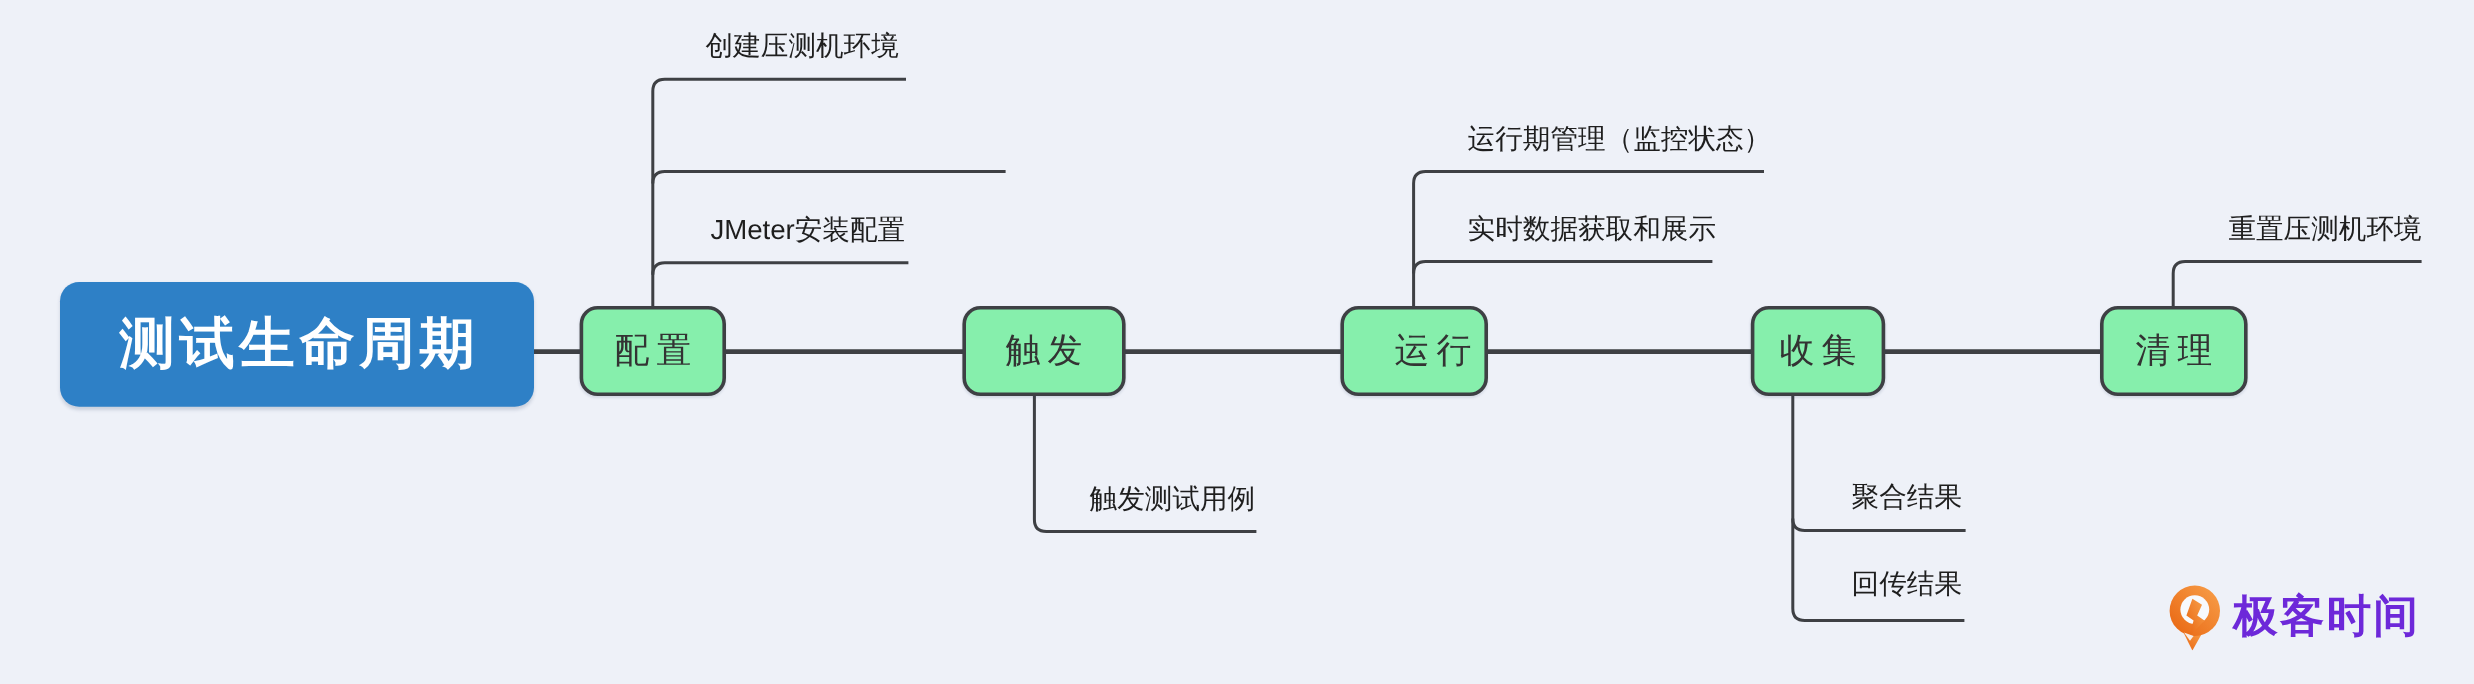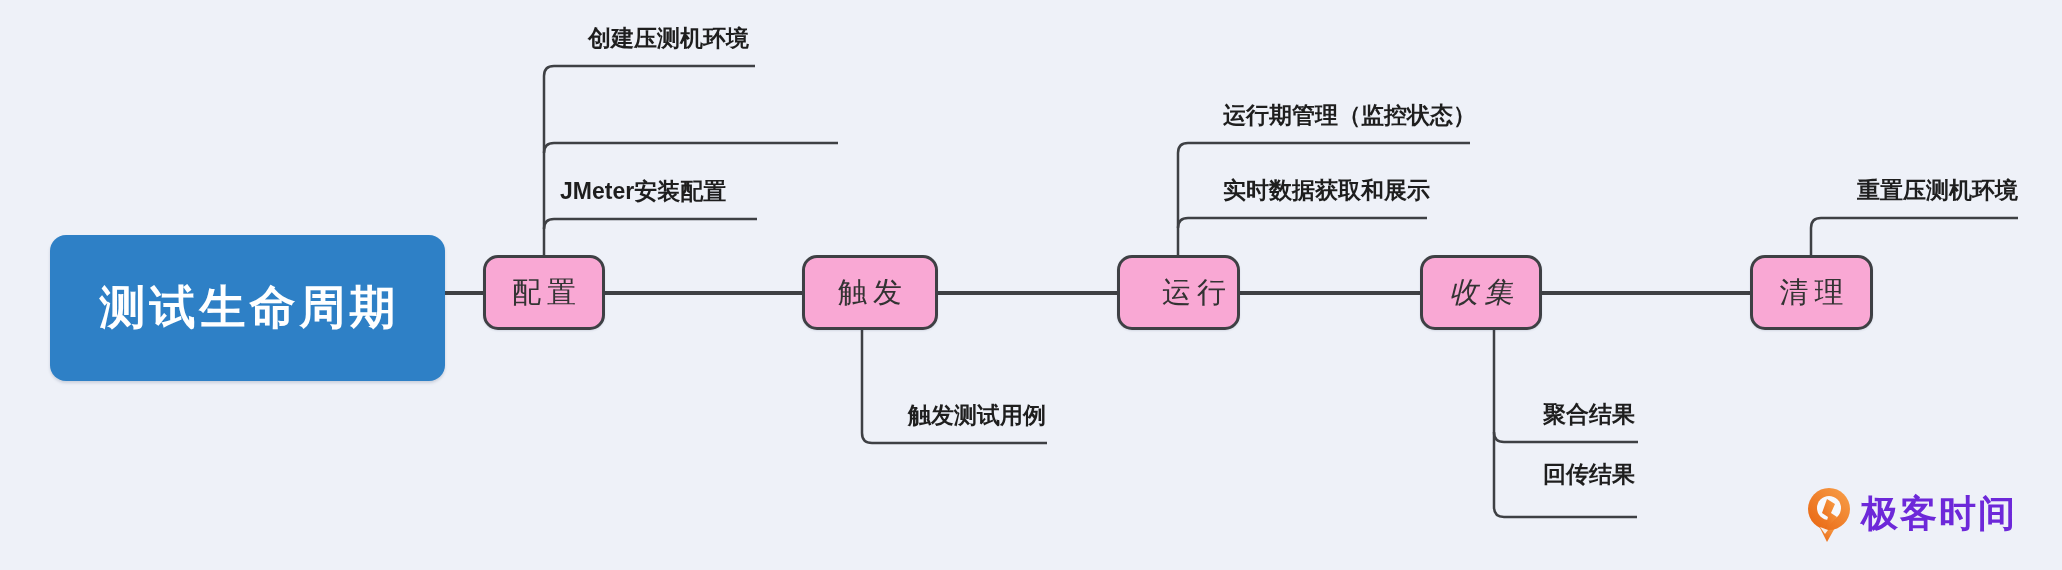--- a/index.html
+++ b/index.html
@@ -12,67 +12,66 @@
     height: 570px;
     background: #eef1f8;
     overflow: hidden;
   }
 
   .lines { position: absolute; left: 0; top: 0; width: 100%; height: 100%; }
 
   .root-node {
     position: absolute;
     left: 50px; top: 235px;
-    width: 395px; height: 146px;
+    width: 395px; height: 104px;
     background: #2e80c6;
     border-radius: 16px;
     color: #ffffff;
     font-size: 46px;
     font-weight: bold;
     letter-spacing: 4px;
     text-indent: 4px;
     display: flex; align-items: center; justify-content: center;
     box-shadow: 0 2px 3px rgba(40,60,100,0.18);
   }
 
   .stage {
     position: absolute;
     top: 255px; height: 75px;
-    background: #f9a8d4;
+    background: #86efac;
     border: 3px solid #3e4044;
     border-radius: 15px;
     color: #333333;
     font-size: 29px;
     letter-spacing: 6px;
     text-indent: 6px;
     display: flex; align-items: center; justify-content: center;
     box-shadow: 0 1px 2px rgba(40,60,100,0.12);
   }
   .stage-1 { left: 483px;  width: 122px; }
   .stage-2 { left: 802px;  width: 136px; }
   .stage-3 { left: 1117px; width: 123px; padding-left: 31px; }
-  .stage-4 { left: 1420px; width: 122px; font-style: italic; }
+  .stage-4 { left: 1459px; width: 112px; }
   .stage-5 { left: 1750px; width: 123px; }
 
   .leaf {
     position: absolute;
     font-size: 23px;
     line-height: 28px;
     color: #1e1e1e;
     white-space: nowrap;
-    font-weight: bold;
   }
   .leaf-cfg-1 { left: 588px;  top: 24px;  }
   .leaf-cfg-2 { left: 588px;  top: 101px; }
-  .leaf-cfg-3 { left: 560px;  top: 177px; }
+  .leaf-cfg-3 { left: 592px;  top: 177px; }
   .leaf-trg-1 { left: 908px;  top: 401px; }
   .leaf-run-1 { left: 1223px; top: 101px; }
   .leaf-run-2 { left: 1223px; top: 176px; }
   .leaf-col-1 { left: 1543px; top: 400px; }
-  .leaf-col-2 { left: 1543px; top: 460px; }
+  .leaf-col-2 { left: 1543px; top: 472px; }
   .leaf-cln-1 { left: 1857px; top: 176px; }
 
   .logo {
     position: absolute;
     left: 1806px; top: 486px;
     height: 56px;
     display: flex; align-items: center;
   }
   .logo-text {
     margin-left: 9px;

